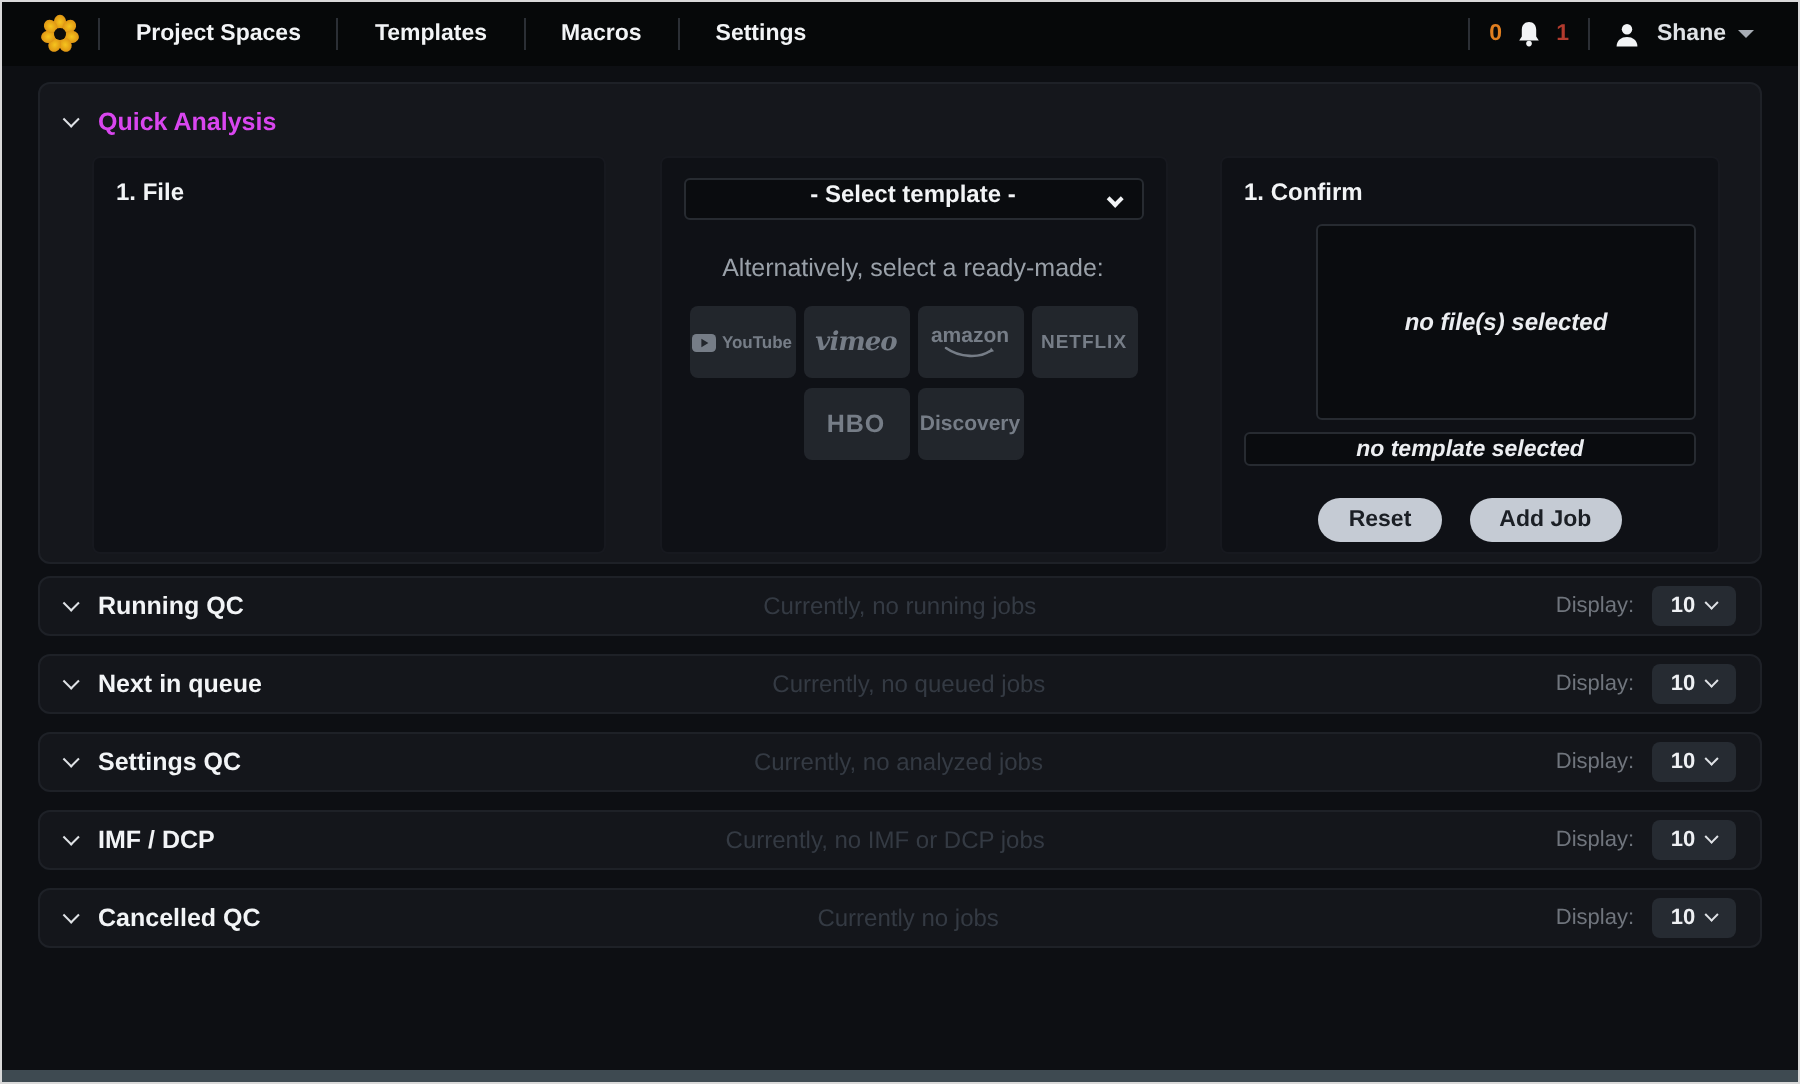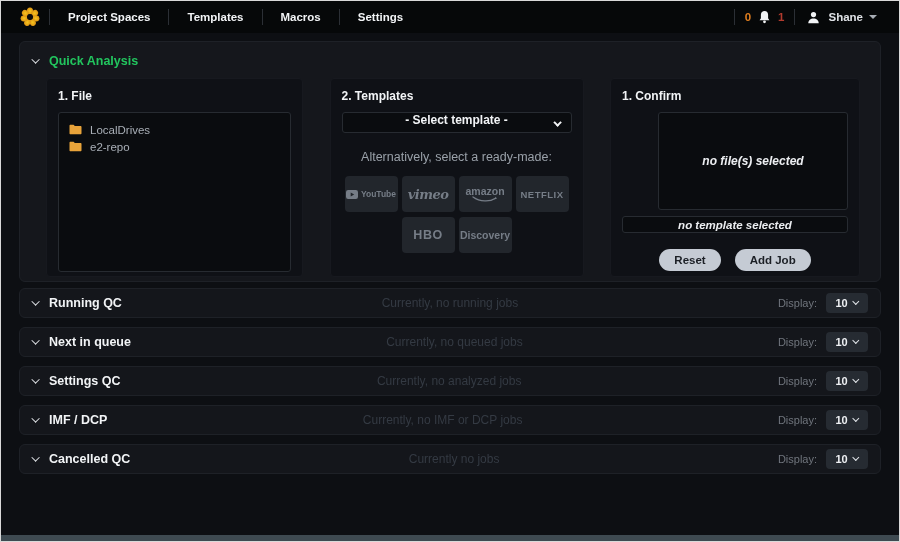--- a/index.html
+++ b/index.html
@@ -42,21 +42,21 @@
     transform:rotate(-45deg) translateY(-2px);
     margin-right:9px;
   }
   
   .qa {
     margin:8px 18px 0 18px; height:241px;
     background:#15171c; border:1px solid #1e2127; border-radius:6px;
     padding:9px 20px 0 13px;
   }
   .qa-header { display:flex; align-items:center; height:20px; cursor:pointer; padding-left:1px; }
-  .qa-title { font-size:12.5px; font-weight:bold; color:#22c55e; }
+  .qa-title { font-size:12.5px; font-weight:bold; color:#d946ef; }
   .qa-panels { display:flex; justify-content:space-between; margin-top:7px; padding-left:13px; }
   .panel {
     background:#0f1116; border:1px solid #17191f; border-radius:4px;
     height:199px; padding:10px 11px;
   }
   .panel-title { font-size:12px; font-weight:bold; color:#f2f4f6; margin-bottom:9px; }
   .panel-file { width:257px; }
   .panel-templates { width:254px; }
   .panel-confirm { width:250px; }
   
@@ -183,38 +183,23 @@
 <div class="qa">
   <div class="qa-header">
     <span class="chev"></span>
     <span class="qa-title">Quick Analysis</span>
   </div>
 
   <div class="qa-panels">
 
     <div class="panel panel-file">
       <div class="panel-title">1. File</div>
-      <div class="file-box">
-        <div class="tree-item">
-          <svg width="13" height="11" viewBox="0 0 13 11">
-            <path d="M0.5 1.8 C0.5 1.2 0.9 0.8 1.5 0.8 L4.6 0.8 L5.8 2 L11.5 2 C12.1 2 12.5 2.4 12.5 3 L12.5 9.2 C12.5 9.8 12.1 10.2 11.5 10.2 L1.5 10.2 C0.9 10.2 0.5 9.8 0.5 9.2 Z" fill="#e8a33a"></path>
-          </svg>
-          <span class="tree-label">LocalDrives</span>
-        </div>
-        <div class="tree-item">
-          <svg width="13" height="11" viewBox="0 0 13 11">
-            <path d="M0.5 1.8 C0.5 1.2 0.9 0.8 1.5 0.8 L4.6 0.8 L5.8 2 L11.5 2 C12.1 2 12.5 2.4 12.5 3 L12.5 9.2 C12.5 9.8 12.1 10.2 11.5 10.2 L1.5 10.2 C0.9 10.2 0.5 9.8 0.5 9.2 Z" fill="#e8a33a"></path>
-          </svg>
-          <span class="tree-label">e2-repo</span>
-        </div>
-      </div>
     </div>
 
     <div class="panel panel-templates">
-      <div class="panel-title">2. Templates</div>
       <div class="select">
         <span class="select-value">- Select template -</span>
         <span class="chev"></span>
       </div>
       <div class="alt-text">Alternatively, select a ready-made:</div>
       <div class="brand-row">
         <button class="brand-btn b-youtube">
           <svg width="12" height="9" viewBox="0 0 12 9">
             <rect x="0" y="0" width="12" height="9" rx="2.2" fill="#767d87"></rect>
             <path d="M4.7 2.4 L8.2 4.5 L4.7 6.6 Z" fill="#22262c"></path>

